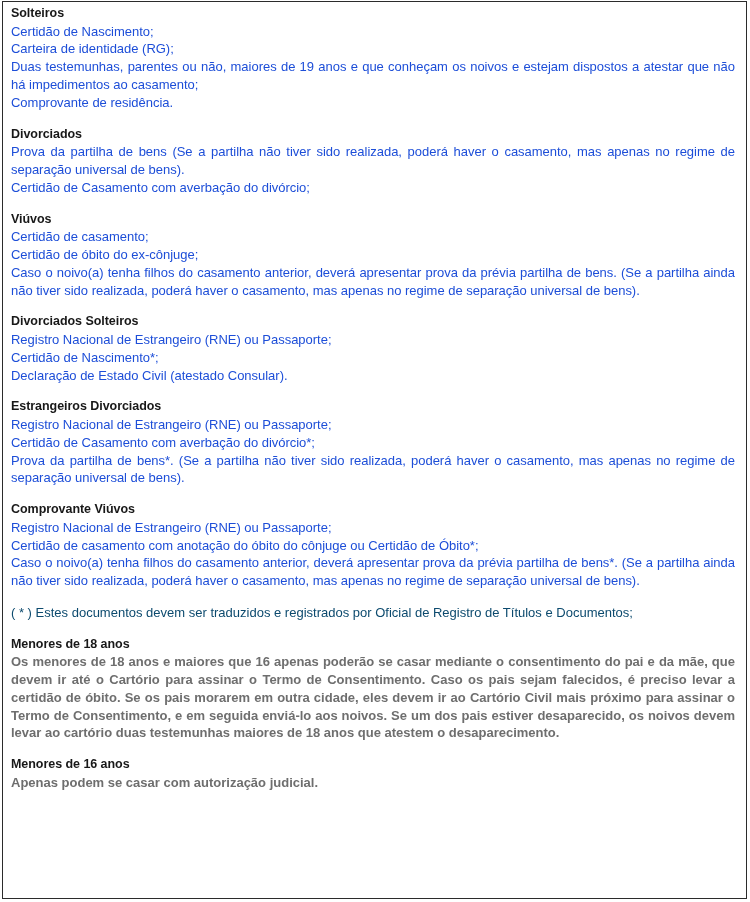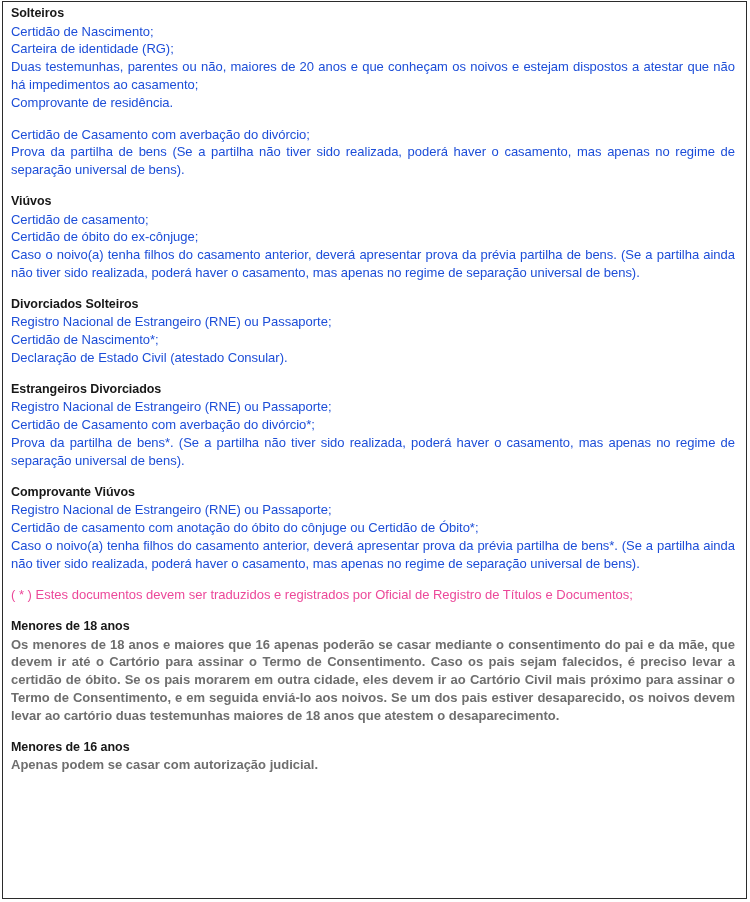--- a/index.html
+++ b/index.html
@@ -58,21 +58,21 @@
   }
   .section-line.single {
     text-align: left;
   }
   .note-block {
     margin: 0 0 14px 0;
   }
   .note-text {
     font-size: 13px;
     line-height: 17.8px;
-    color: #ec4899;
+    color: #0c4a6e;
     margin: 0;
     text-align: justify;
     text-justify: inter-word;
   }
   .para-text {
     font-size: 13px;
     line-height: 17.8px;
     color: #6e6e6e;
     margin: 0;
     text-align: justify;
@@ -84,27 +84,28 @@
 <body>
 
 <div id="page">
   <div class="doc-frame">
     <div class="doc-inner">
 
       <div class="section">
         <div class="section-heading">Solteiros</div>
         <div class="section-line single">Certidão de Nascimento;</div>
         <div class="section-line single">Carteira de identidade (RG);</div>
-        <div class="section-line">Duas testemunhas, parentes ou não, maiores de 20 anos e que conheçam os noivos e estejam dispostos a atestar que não há impedimentos ao casamento;</div>
+        <div class="section-line">Duas testemunhas, parentes ou não, maiores de 19 anos e que conheçam os noivos e estejam dispostos a atestar que não há impedimentos ao casamento;</div>
         <div class="section-line single">Comprovante de residência.</div>
       </div>
 
       <div class="section">
+        <div class="section-heading">Divorciados</div>
+        <div class="section-line">Prova da partilha de bens (Se a partilha não tiver sido realizada, poderá haver o casamento, mas apenas no regime de separação universal de bens).</div>
         <div class="section-line single">Certidão de Casamento com averbação do divórcio;</div>
-        <div class="section-line">Prova da partilha de bens (Se a partilha não tiver sido realizada, poderá haver o casamento, mas apenas no regime de separação universal de bens).</div>
       </div>
 
       <div class="section">
         <div class="section-heading">Viúvos</div>
         <div class="section-line single">Certidão de casamento;</div>
         <div class="section-line single">Certidão de óbito do ex-cônjuge;</div>
         <div class="section-line">Caso o noivo(a) tenha filhos do casamento anterior, deverá apresentar prova da prévia partilha de bens. (Se a partilha ainda não tiver sido realizada, poderá haver o casamento, mas apenas no regime de separação universal de bens).</div>
       </div>
 
       <div class="section">

